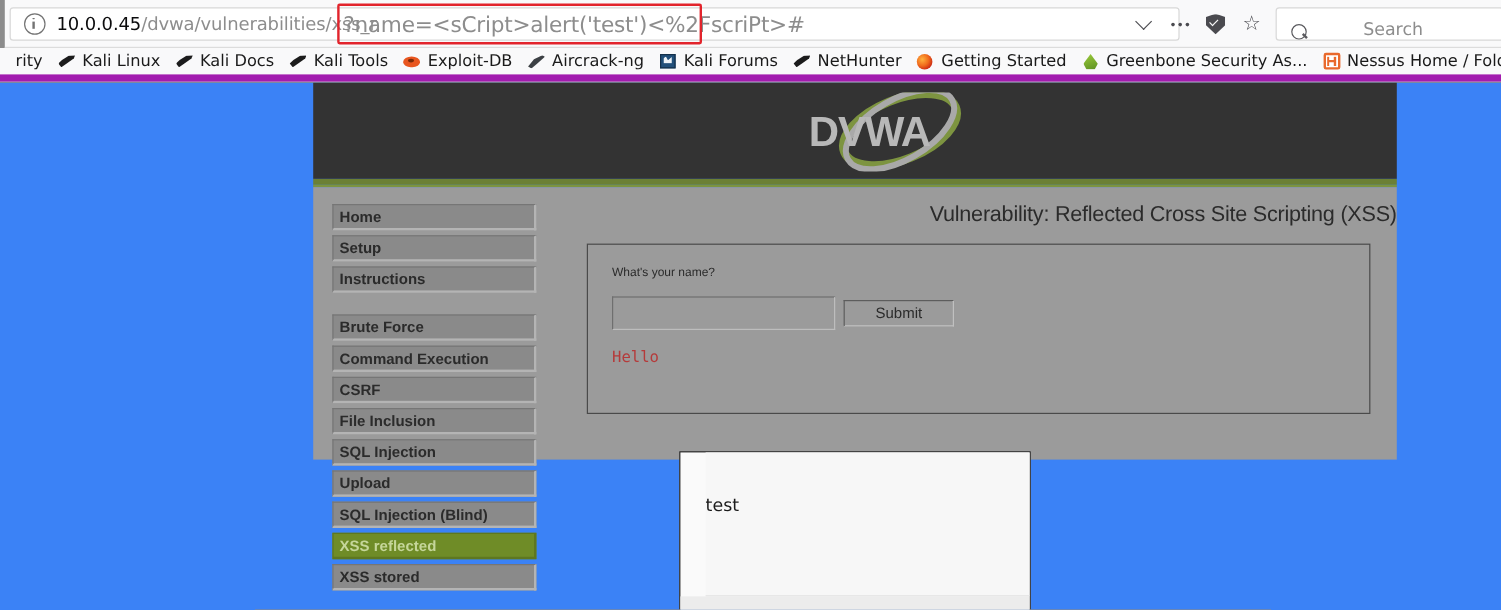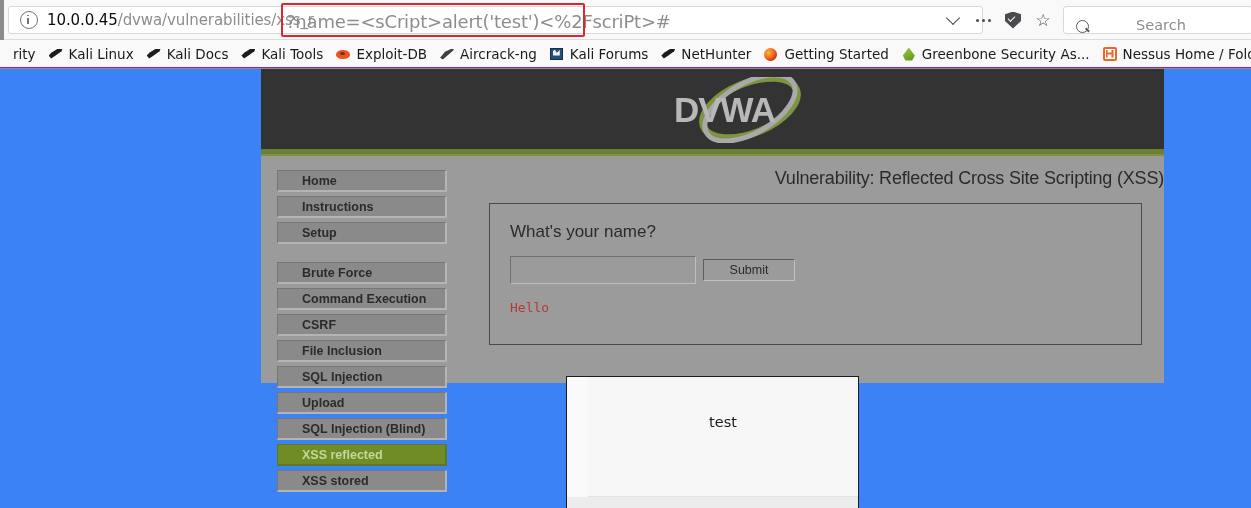--- a/index.html
+++ b/index.html
@@ -72,21 +72,21 @@
     background: #ffffff; border: 1px solid #d8d8d8; border-radius: 3px;
     box-sizing: border-box; display: flex; align-items: flex-end; gap: 38px;
   }
   .mag { width: 11px; height: 11px; border: 1.7px solid #5b5b5f; border-radius: 50%; margin-left: 12px; position: relative; flex: none; }
   .mag::after { content: ""; position: absolute; left: 8px; top: 8px; width: 5px; height: 1.7px; background: #5b5b5f; transform: rotate(45deg); }
   .search-ph { font-size: 14.5px; color: #8d8d8d; margin-left: 9px; }
 
   
   .bookmarks {
     position: absolute; left: 0; top: 40px; width: 1251px; height: 28px;
-    background: #f9f9fa; border-bottom: 1px solid #a21caf;
+    background: #f9f9fa; border-bottom: 6px solid #a21caf;
     box-sizing: border-box;
     display: flex; align-items: center; white-space: nowrap;
     overflow: hidden;
   }
   .bm {
     display: flex; align-items: center; height: 22px;
     padding: 0 5px; margin-right: 2px; font-size: 13.5px; color: #1a1a1a;
     border-radius: 2px; cursor: default; flex: none;
   }
   .bm .lbl { margin-left: 5px; }
@@ -155,21 +155,21 @@
   .dvwa-greenbar { height: 5px; background: #6b8035; }
   .dvwa-greenbar2 { height: 2px; background: #7c9440; }
 
   .dvwa-body { background: #9b9b9b; padding: 0; position: relative; min-height: 227px; }
 
   .menu {
     position: absolute; left: 16px; top: 14px; width: 170px;
   }
   .menu-item {
     background: #8a8a8a; color: #2b2b2b; font-size: 12.5px; font-weight: bold;
-    padding: 4px 0 4px 24px; margin-bottom: 4px;
+    padding: 4px 0 4px 5px; margin-bottom: 4px;
     border: 1px solid #767676;
     border-right: 2px solid #b4b4b4; border-bottom: 2px solid #b4b4b4;
     box-sizing: border-box; height: 22px; line-height: 13px;
     cursor: default;
     font-family: "Liberation Sans", sans-serif;
   }
   .menu-gap { height: 14px; }
   .menu-item.active { background: #6f8c27; color: #c5d69a; border-color: #5e7720; }
 
   .content {
@@ -180,21 +180,21 @@
     font-size: 18px; font-weight: normal; color: #2b2b2b;
     font-family: "Liberation Sans", sans-serif;
     letter-spacing: -0.2px;
     text-align: right;
   }
   .vuln-box {
     border: 1px solid #4a4a4a; background: #9b9b9b;
     padding: 18px 20px 24px 20px; width: 653px; box-sizing: border-box;
     min-height: 142px;
   }
-  .form-label { font-size: 17px; color: #2b2b2b; font-family: "Liberation Sans", sans-serif; margin-bottom: 14px; }
+  .form-label { font-size: 10px; color: #2b2b2b; font-family: "Liberation Sans", sans-serif; margin-bottom: 14px; }
   .form-row { display: flex; align-items: flex-start; }
   .name-input {
     width: 186px; height: 28px; background: #9b9b9b;
     border: 1px solid #6f6f6f; border-right-color: #bdbdbd; border-bottom-color: #bdbdbd;
     box-sizing: border-box;
   }
   .submit-btn {
     margin-left: 7px; width: 92px; height: 22px; margin-top: 3px;
     background: #9b9b9b; border: 1px solid #5d5d5d;
     border-right-color: #c0c0c0; border-bottom-color: #c0c0c0;
@@ -207,21 +207,21 @@
   }
 
   
   .alert-dlg {
     position: absolute; left: 566px; top: 307px; width: 293px; height: 176px;
     background: #fafafa; border: 1px solid #1c1c1c;
     box-sizing: border-box; z-index: 50;
     display: flex; flex-direction: column;
   }
   .alert-body {
-    flex: 1; display: flex; align-items: center; justify-content: center;
+    flex: 1; display: flex; align-items: center; justify-content: flex-start;
     background: #f7f7f7;
     border-bottom: 1px solid #e3e3e3;
     margin-left: 21px;
   }
   .alert-msg {
     font-size: 14.5px; color: #1b1b1b; font-family: "DejaVu Sans", sans-serif;
     margin-bottom: 30px;
   }
   .alert-footer {
     height: 54px; background: #ececec;
@@ -328,22 +328,22 @@
           </svg>
         </div>
       </div>
       <div class="dvwa-greenbar"></div>
       <div class="dvwa-greenbar2"></div>
 
       <div class="dvwa-body">
 
         <div class="menu">
           <div class="menu-item">Home</div>
+          <div class="menu-item">Setup</div>
           <div class="menu-item">Instructions</div>
-          <div class="menu-item">Setup</div>
           <div class="menu-gap"></div>
           <div class="menu-item">Brute Force</div>
           <div class="menu-item">Command Execution</div>
           <div class="menu-item">CSRF</div>
           <div class="menu-item">File Inclusion</div>
           <div class="menu-item">SQL Injection</div>
           <div class="menu-item">Upload</div>
           <div class="menu-item">SQL Injection (Blind)</div>
           <div class="menu-item active">XSS reflected</div>
           <div class="menu-item">XSS stored</div>

